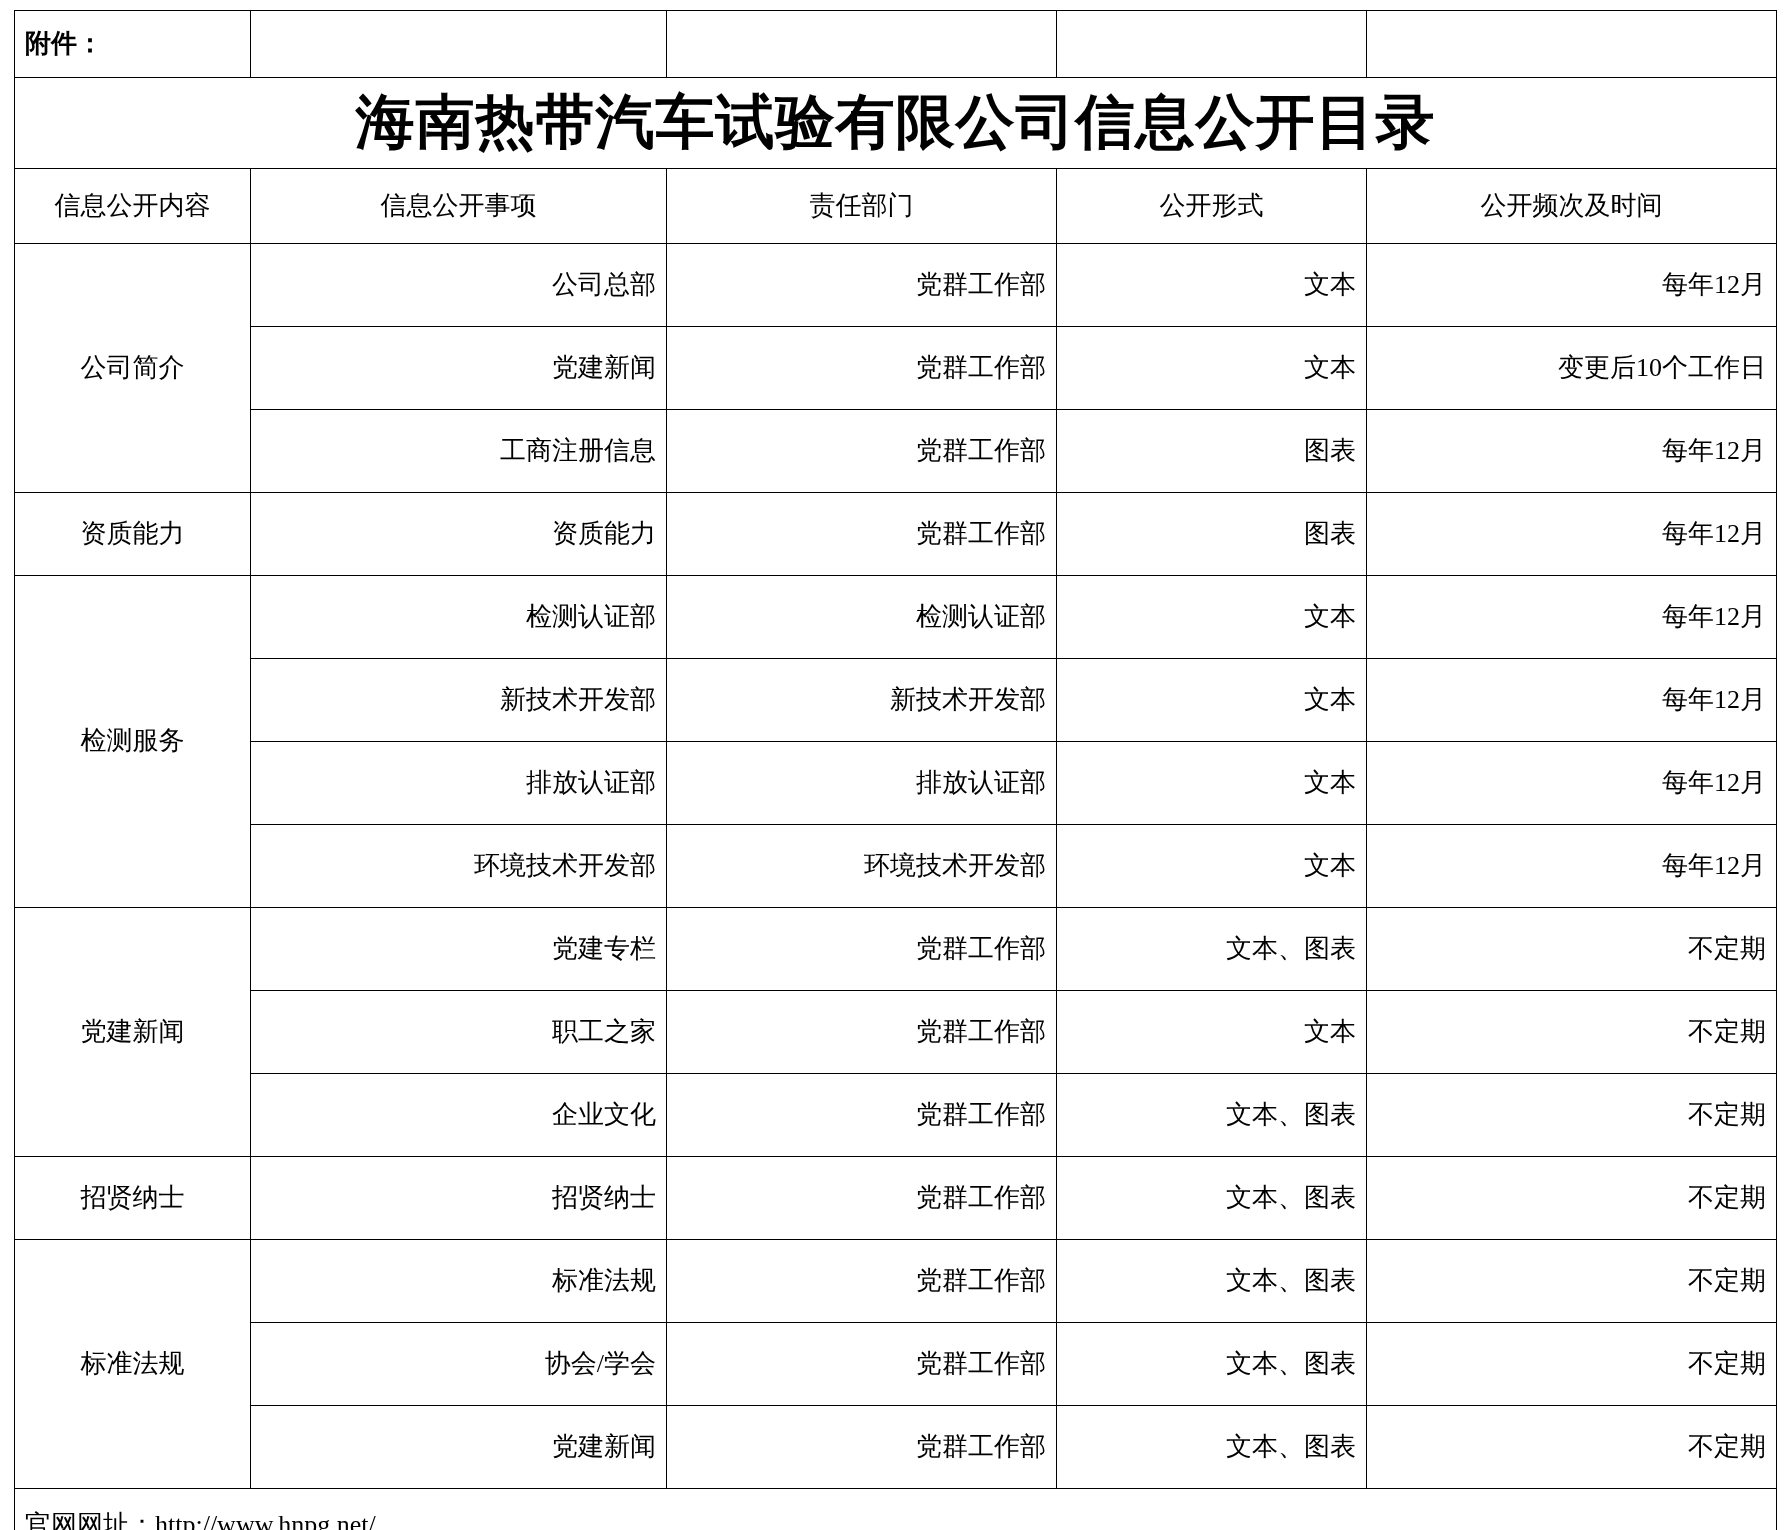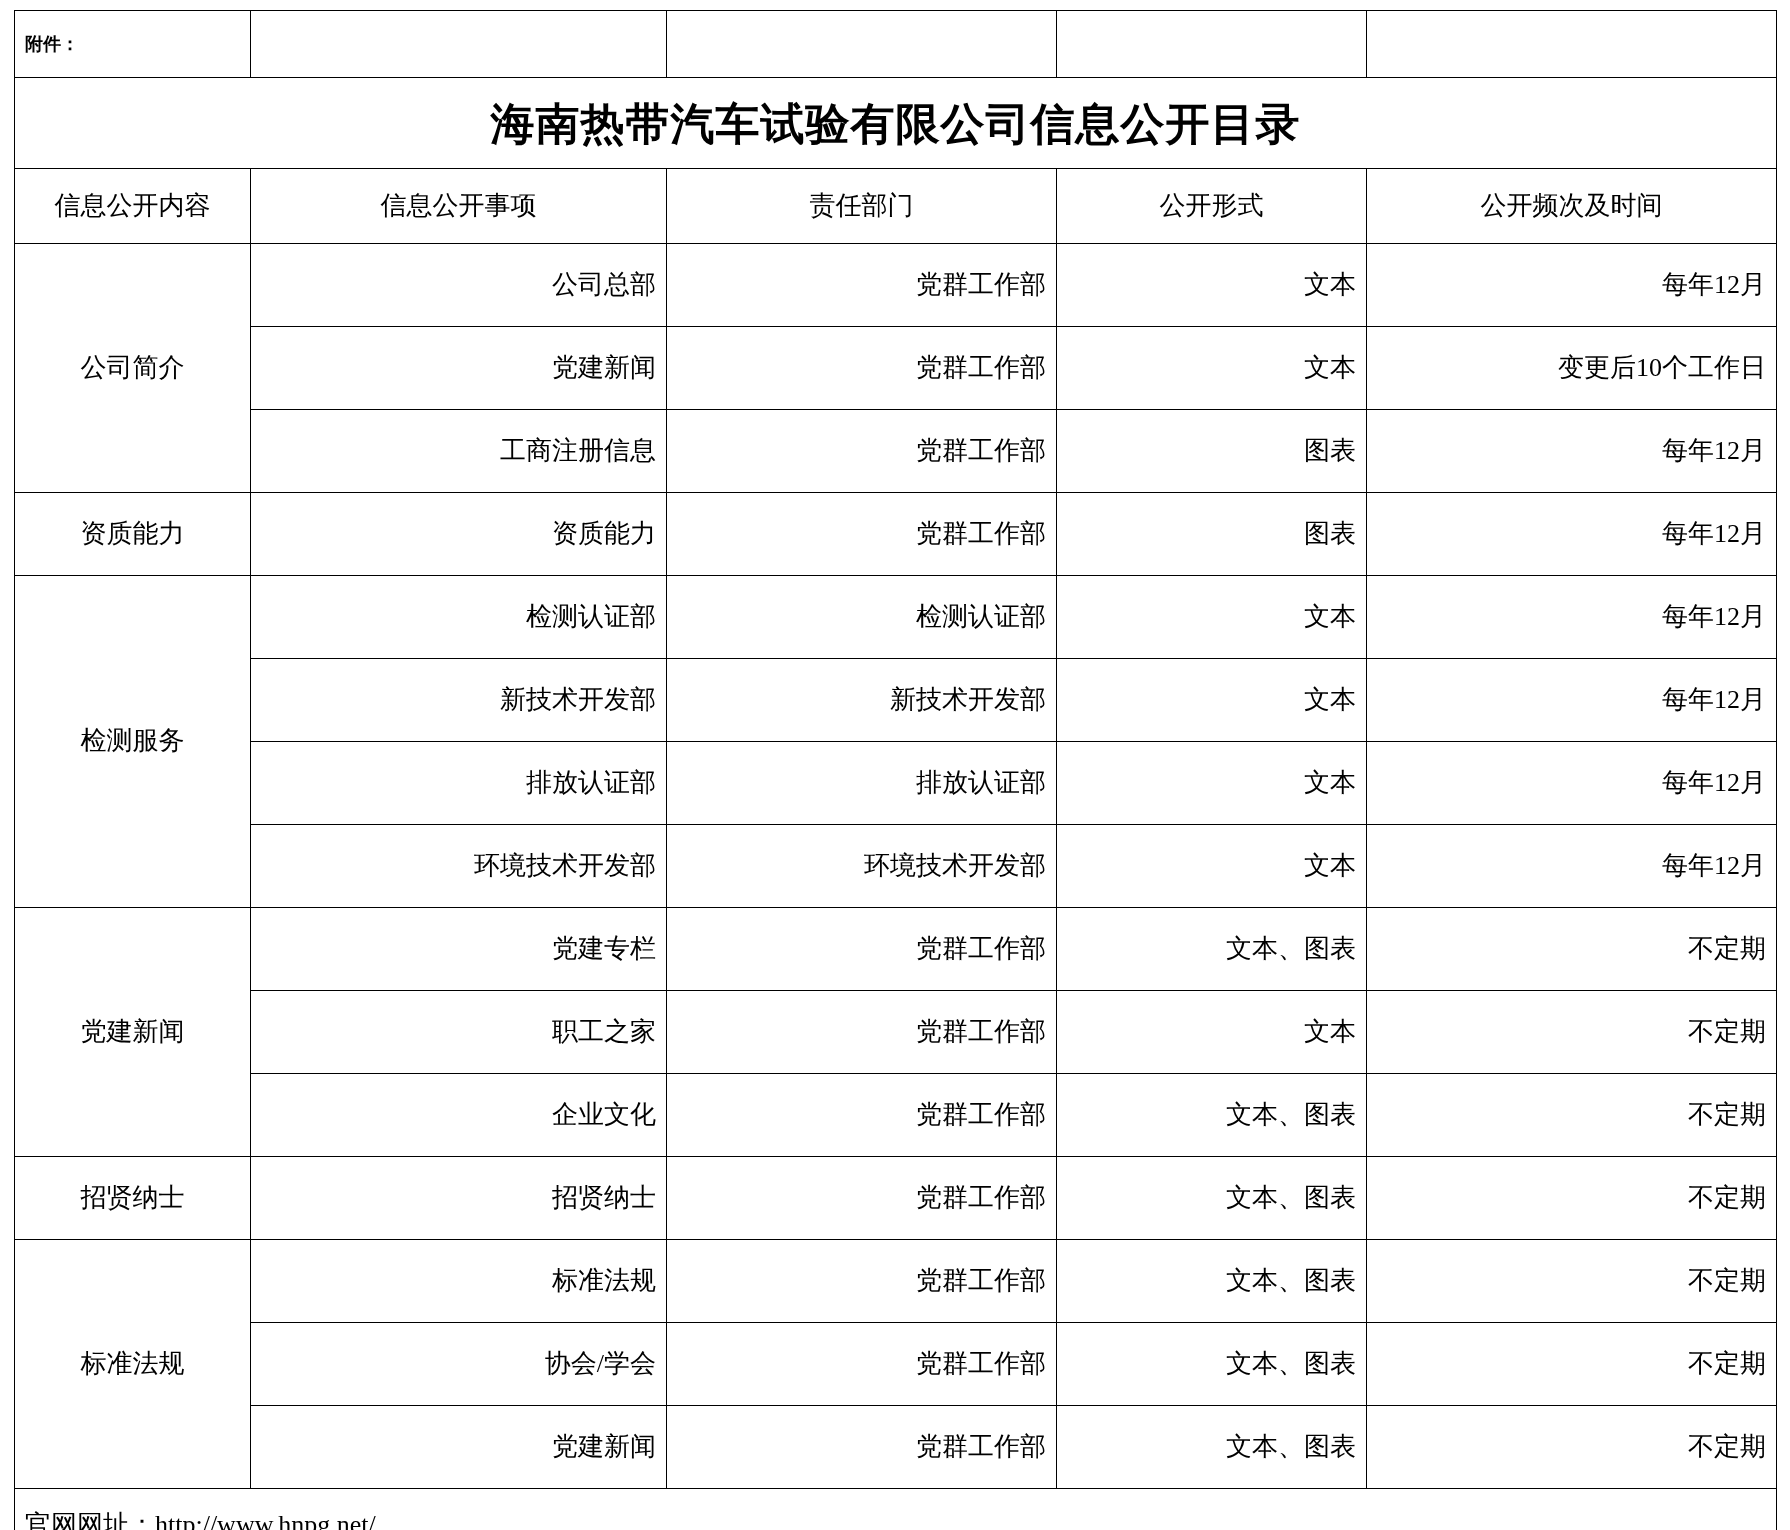--- a/index.html
+++ b/index.html
@@ -38,35 +38,35 @@
   col.c5 { width: 410px; }
 
   
   .attach-row td {
     height: 54px;
     border: 1px solid #c9c9c9;
   }
   .attach-row td.first {
     border-left: 1px solid #000;
     border-top: 1px solid #000;
-    font-size: 18px;
+    font-size: 26px;
   }
   .attach-cell {
     font-family: "Liberation Sans", "DejaVu Sans", sans-serif;
     font-weight: bold;
   }
 
   .title-row td {
     height: 78px;
     text-align: center;
     border-top: none;
   }
   .title-text {
     font-family: "Liberation Sans", "DejaVu Sans", sans-serif;
-    font-size: 44px;
+    font-size: 59px;
     font-weight: bold;
     letter-spacing: 1px;
   }
 
   .head-row td {
     height: 62px;
     text-align: center;
     font-size: 28px;
     margin-left: 23px;
   }

